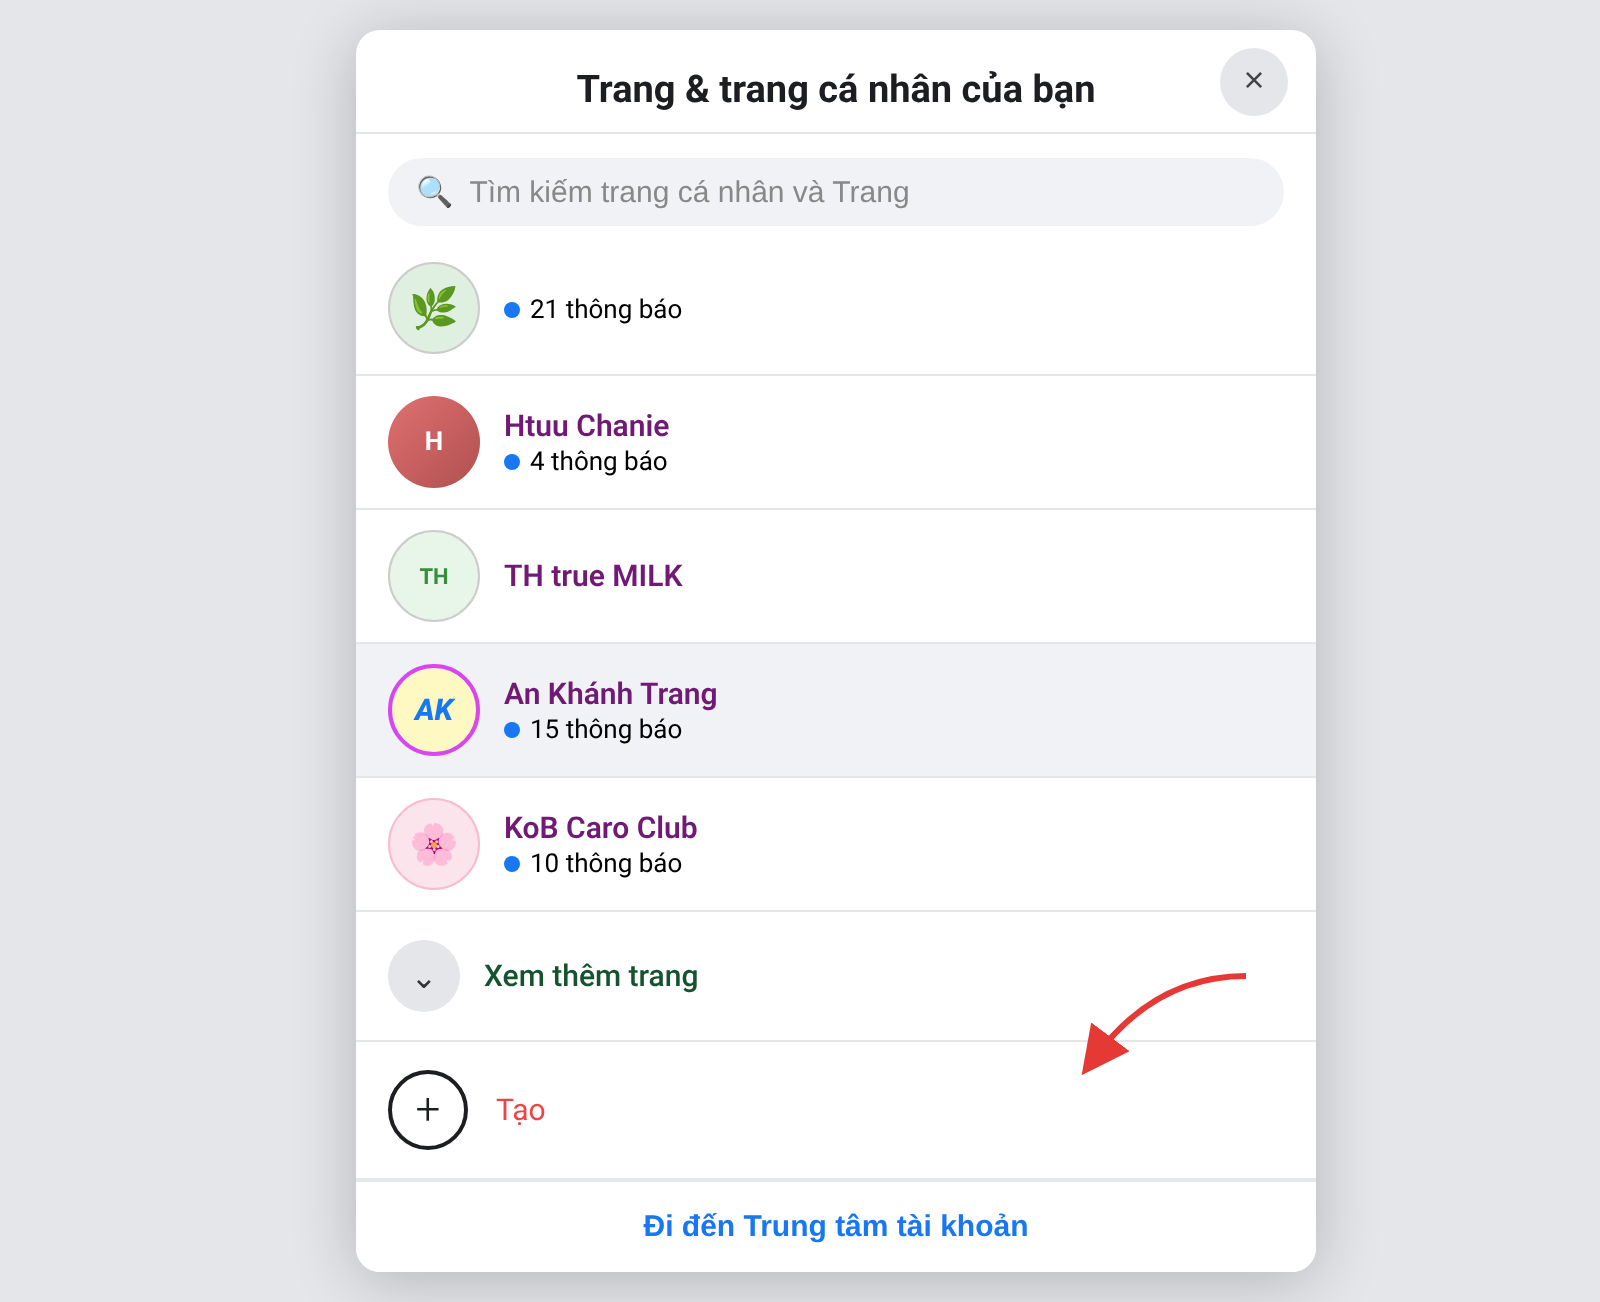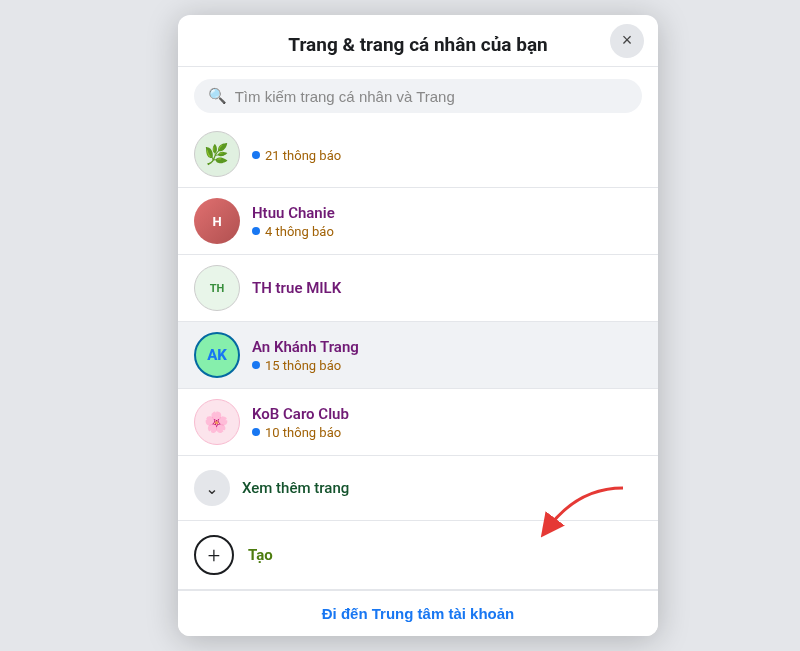--- a/index.html
+++ b/index.html
@@ -118,21 +118,21 @@
     .item-name {
       font-size: 15px;
       font-weight: 600;
       color: #701a75;
     }
     .item-notif {
       display: flex;
       align-items: center;
       gap: 5px;
       font-size: 13px;
-      color: #a16207;
+      color: #000000;
       margin-top: 2px;
     }
     .dot {
       width: 8px;
       height: 8px;
       border-radius: 50%;
       background: #1877f2;
       display: inline-block;
       flex-shrink: 0;
     }
@@ -180,22 +180,22 @@
       display: flex;
       align-items: center;
       justify-content: center;
       font-size: 22px;
       color: #1c1e21;
       font-weight: 300;
       flex-shrink: 0;
     }
     .create-label {
       font-size: 15px;
-      font-weight: 700;
-      color: #4d7c0f;
+      font-weight: 400;
+      color: #ef4444;
     }
     
     .footer-btn {
       display: block;
       width: 100%;
       padding: 14px;
       background: #fff;
       border: none;
       border-top: 1px solid #e4e6ea;
       font-size: 15px;
@@ -260,21 +260,21 @@
         <div class="list-item">
           <div class="avatar" style="background:#e8f5e9;border:1px solid #ccc;">
         <span style="font-size:11px;color:#388e3c;font-weight:700;">TH</span>
       </div>
           <div class="item-info">
         <div class="item-name">TH true MILK</div>
 
       </div>
         </div>
         <div class="list-item active">
-          <div class="avatar" style="background:#86efac;border:2px solid #0369a1;">
+          <div class="avatar" style="background:#fef9c3;border:2px solid #d946ef;font-style:italic;">
         <span style="font-size:15px;color:#1877f2;font-weight:800;">AK</span>
       </div>
           <div class="item-info">
         <div class="item-name">An Khánh Trang</div>
         <div class="item-notif">
         <span class="dot"></span>
         <span>15 thông báo</span>
       </div>
       </div>
         </div>

